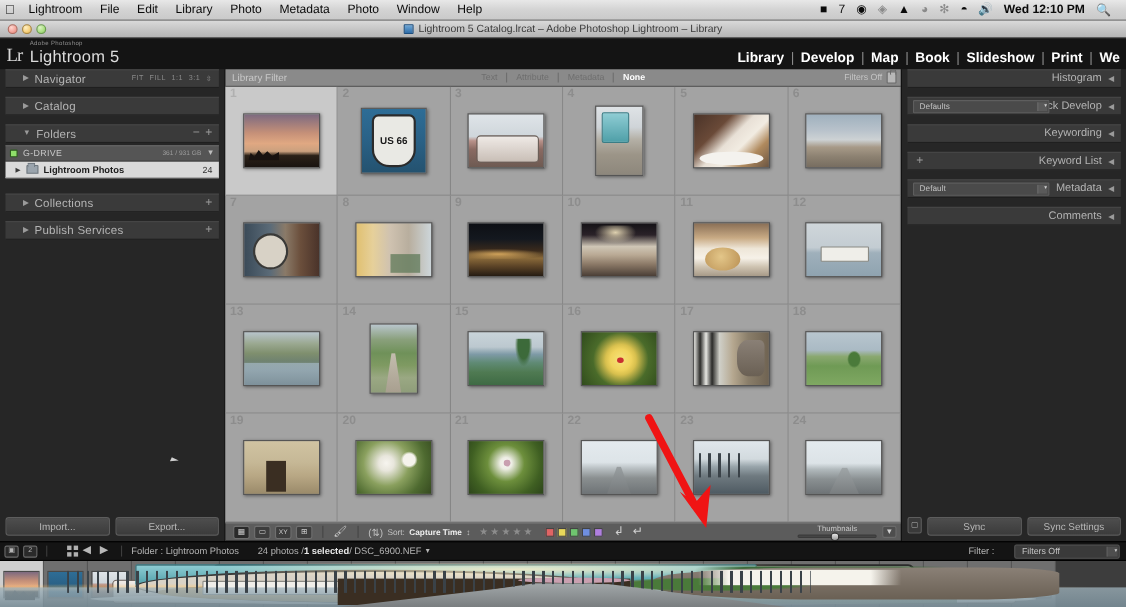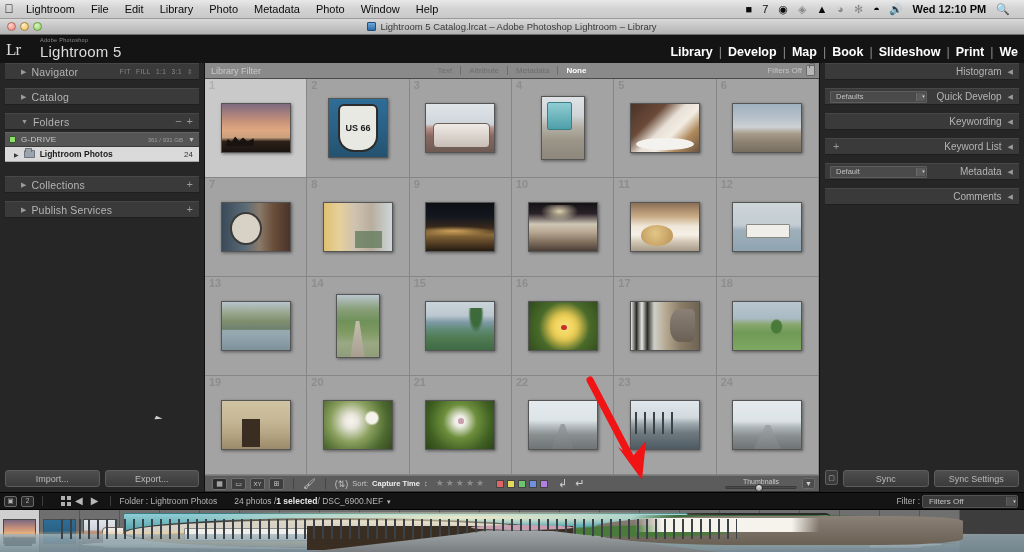--- a/index.html
+++ b/index.html
@@ -56,21 +56,21 @@
     background: linear-gradient(to bottom,#6fa8d8,#2f6da8);
     border: 1px solid #1d4f80; border-radius: 1px;
   }
 
   
   .lrhead {
     position: absolute; top: 35px; left: 0; width: 1024px; height: 28px;
     background: #141414;
     display: flex; align-items: center;
   }
-  .lrlogo { display: flex; align-items: flex-end; padding-left: 6px; gap: 20px; }
+  .lrlogo { display: flex; align-items: flex-end; padding-left: 6px; gap: 7px; }
   .lrlogo .lrmark {
     font-size: 17px; color: #d8d8d8; font-weight: 300;
     letter-spacing: -1px; line-height: 1; padding-bottom: 2px;
     font-family: "Liberation Serif", serif;
   }
   .lrlogo .lrtexts { line-height: 1; padding-bottom: 1px; }
   .lrlogo .lrsup { font-size: 5.5px; color: #8d8d8d; letter-spacing: .3px; display: block; margin-bottom: 1px; }
   .lrlogo .lrname { font-size: 15px; color: #dcdcdc; font-weight: 300; letter-spacing: .2px; display: block; }
   .modules {
     position: absolute; right: 0; bottom: 4px;
@@ -149,21 +149,21 @@
     height: 17px; background: #3a3a3a; margin: 0 5px 1px 5px;
     display: flex; align-items: center; justify-content: flex-end;
     position: relative;
     border-top: 1px solid #474747; border-bottom: 1px solid #1f1f1f;
   }
   .rp-row .rtitle { font-size: 10px; color: #b4b4b4; padding-right: 6px; }
   .rp-row .rtw { font-size: 7px; color: #9a9a9a; padding-right: 6px; }
   .rp-row .rleft { position: absolute; left: 5px; display: flex; align-items: center; }
   .rp-row .rplus { font-size: 11px; color: #9a9a9a; line-height: 1; padding-left: 3px; }
   .mini-select {
-    width: 97px; height: 12px; background: #4a4a4a;
+    width: 124px; height: 12px; background: #4a4a4a;
     border: 1px solid #5e5e5e; border-radius: 1px;
     display: flex; align-items: center; position: relative;
   }
   .mini-select span { font-size: 7.5px; color: #c0c0c0; padding-left: 5px; }
   .mini-select .ms-arrow {
     position: absolute; right: 1px; top: 1px; bottom: 1px; width: 9px;
     background: #5a5a5a; border-left: 1px solid #6a6a6a;
     display: flex; align-items: center; justify-content: center;
     font-size: 5px; color: #d0d0d0; line-height: 1;
   }
@@ -300,21 +300,21 @@
   }
   .sb-dot4 {
     margin-left: 10px; display: grid; grid-template-columns: 4px 4px;
     grid-gap: 2px;
   }
   .sb-dot4 i { width: 4px; height: 4px; background: #b0b0b0; display: block; }
   .sb-arr { font-size: 10px; color: #b8b8b8; padding: 0 4px; line-height: 1; }
   .sb-vdiv { width: 1px; height: 10px; background: #3d3d3d; margin: 0 8px; }
   .sb-txt { font-size: 8.5px; color: #b4b4b4; }
   .sb-right {
-    position: absolute; right: 6px; display: flex; align-items: center; gap: 2px;
+    position: absolute; right: 6px; display: flex; align-items: center; gap: 18px;
   }
   .sb-right .flabel2 { font-size: 8.5px; color: #b4b4b4; }
   .sb-select {
     width: 96px; height: 13px; background: #3a3a3a; border: 1px solid #545454;
     border-radius: 2px; display: flex; align-items: center; position: relative;
   }
   .sb-select span { font-size: 8px; color: #c4c4c4; padding-left: 6px; }
   .sb-select .ms-arrow {
     position: absolute; right: 1px; top: 1px; bottom: 1px; width: 10px;
     background: #4e4e4e; border-left: 1px solid #5e5e5e;

